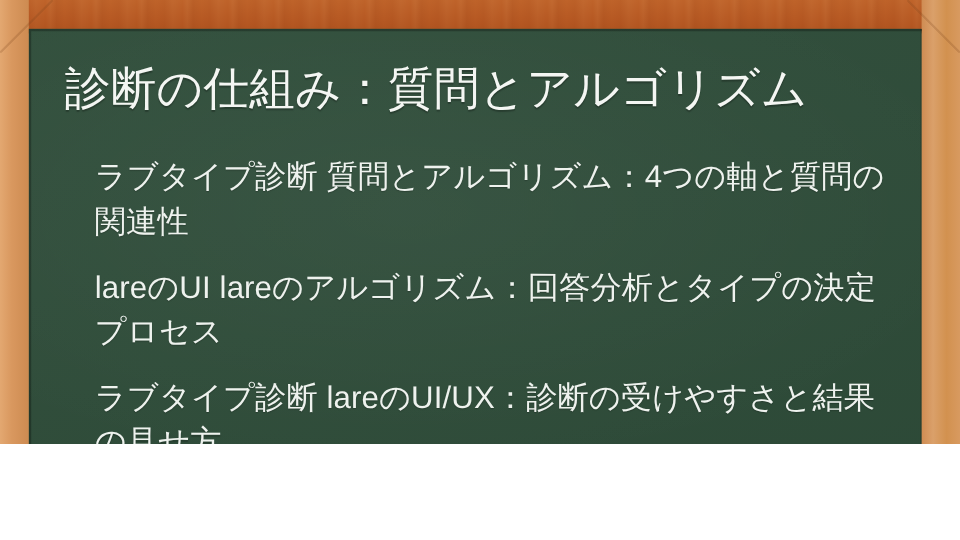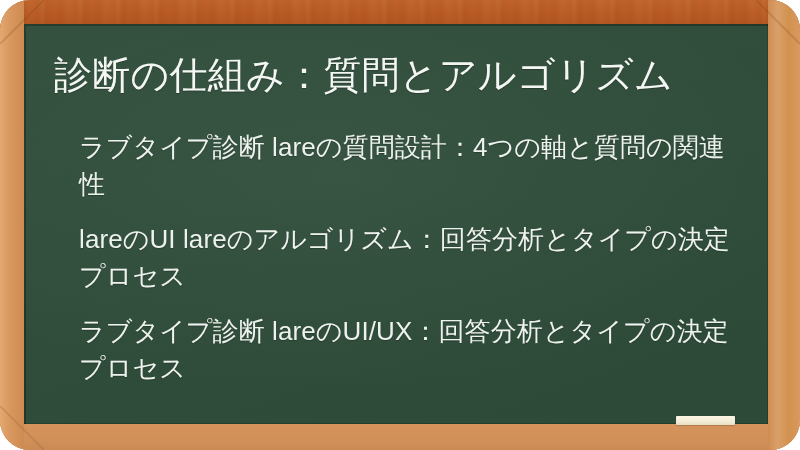--- a/index.html
+++ b/index.html
@@ -11,24 +11,23 @@
     width: 800px;
     height: 450px;
     overflow: hidden;
     font-family: "Liberation Sans", "DejaVu Sans", sans-serif;
   }
 
   
   #slide {
     position: relative;
     width: 800px;
-    height: 450px;
+    height: 370px;
     background: #d6935c;
     overflow: hidden;
-    border-radius: 30px;
   }
 
   
   .wood-top, .wood-bottom {
     position: absolute;
     left: 0;
     width: 800px;
     background-image:
       repeating-linear-gradient(
         90deg,
@@ -186,21 +185,21 @@
   <div class="miter tl"></div>
   <div class="miter tr"></div>
   <div class="miter bl"></div>
 
   <div id="board">
     <div id="board-inner"></div>
 
     <div id="title">診断の仕組み：質問とアルゴリズム</div>
 
     <div id="items">
-      <div class="item">ラブタイプ診断 lareの質問設計：4つの軸と質問の関連性</div>
+      <div class="item">ラブタイプ診断 質問とアルゴリズム：4つの軸と質問の関連性</div>
       <div class="item">lareのUI lareのアルゴリズム：回答分析とタイプの決定プロセス</div>
-      <div class="item">ラブタイプ診断 lareのUI/UX：回答分析とタイプの決定プロセス</div>
+      <div class="item">ラブタイプ診断 lareのUI/UX：診断の受けやすさと結果の見せ方</div>
     </div>
   </div>
 
   <div id="chalk"></div>
 
 </div>
 
 </body></html>

